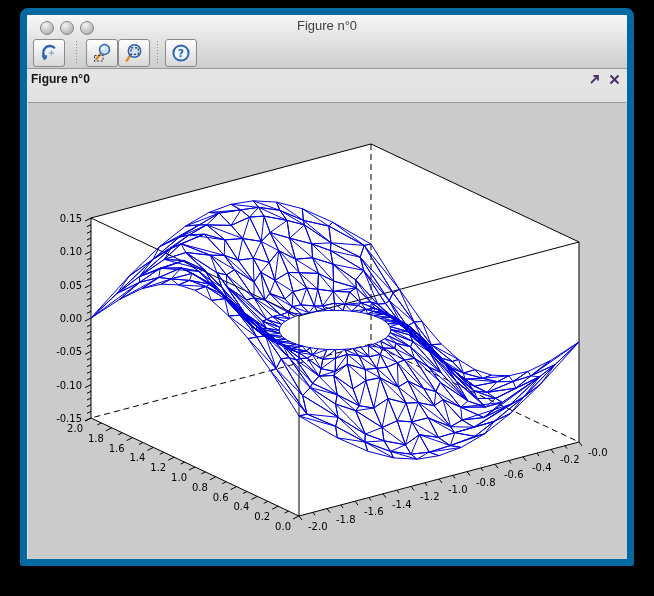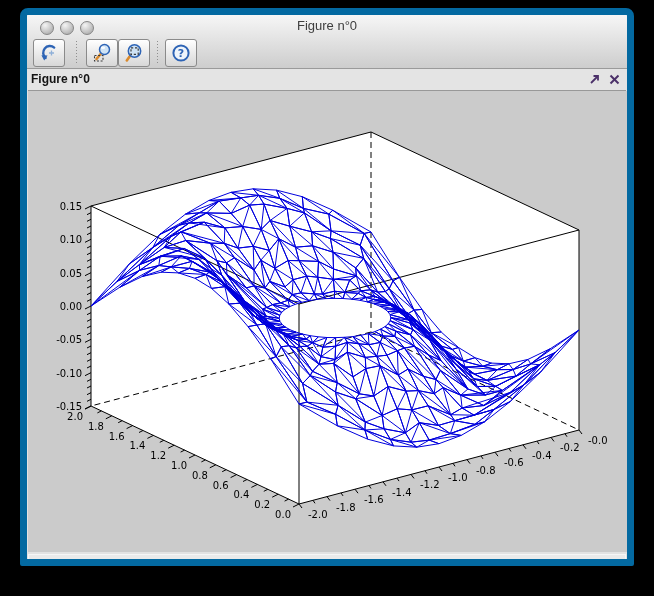--- a/index.html
+++ b/index.html
@@ -40,21 +40,21 @@
   }
   .panel-header{
     height:21px;background:#e4e4e4;position:relative;
   }
   .panel-title{
     position:absolute;left:4px;top:3px;font-size:12px;font-weight:bold;color:#141414;
   }
   .panel-icons{position:absolute;right:6px;top:4px;display:flex;gap:7px;}
   .panel-icon-btn{background:none;border:none;padding:0;width:13px;height:13px;display:block;}
   .canvas-wrap{
-    margin:0 1px;height:461px;border-top:1px solid #989898;box-sizing:content-box;
+    margin:12px 1px;height:461px;border-top:1px solid #989898;box-sizing:content-box;
     position:relative;background:#cbcbcb;
   }
   .statusbar{
     margin:2px 1px 0 1px;height:16px;background:#eaeaea;
     border:1px solid #f6f6f6;box-sizing:border-box;font-size:11px;color:#444;
   }
   svg{display:block;}
 </style>
 </head>
 <body>

